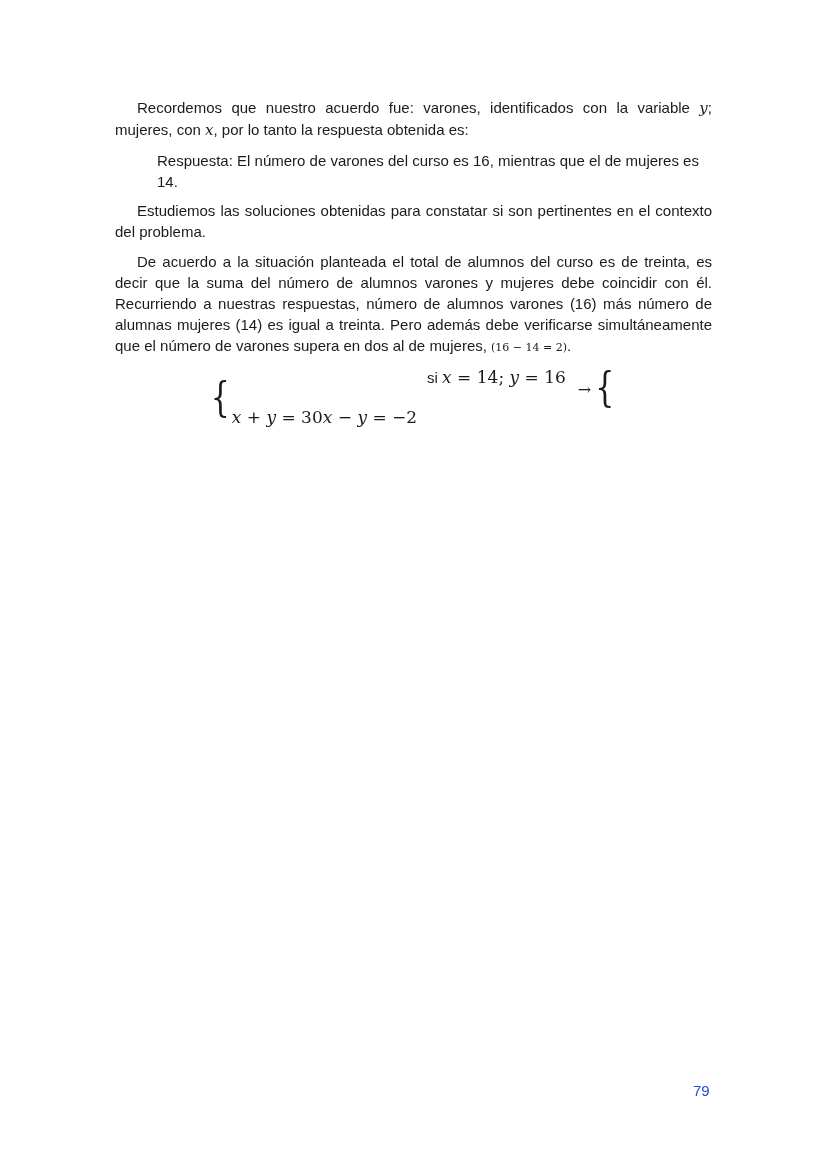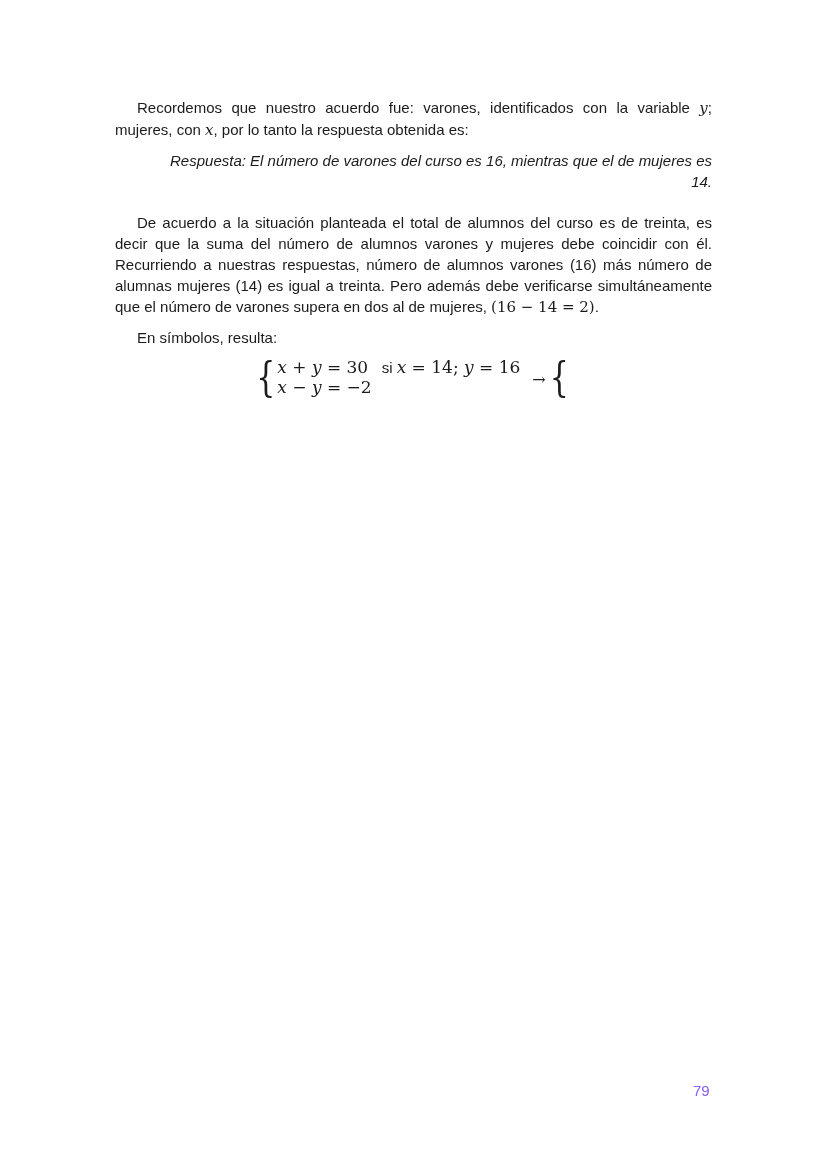--- a/index.html
+++ b/index.html
@@ -24,35 +24,34 @@
   }
   .content p {
     margin: 0 0 9px 0;
     font-size: 15px;
     line-height: 21px;
     text-align: justify;
     text-indent: 22px;
     color: #1b1b1b;
   }
   p.respuesta {
-    font-style: italic;
     text-indent: 0;
-    text-align: right;
+    text-align: left;
     margin-left: 42px;
-    margin-bottom: 20px;
+    margin-bottom: 8px;
   }
   
   .mi-inline {
     font-family: "DejaVu Serif", serif;
     font-style: italic;
     font-size: 15px;
   }
   .mr-inline {
     font-family: "DejaVu Serif", serif;
-    font-size: 15px;
+    font-size: 11px;
   }
   
   .equation {
     display: flex;
     align-items: flex-start;
     justify-content: center;
     margin: 2px 0 12px 0;
     font-family: "DejaVu Serif", serif;
     font-size: 17px;
   }
@@ -65,21 +64,21 @@
     font-size: 30px;
     font-weight: 400;
     display: inline-block;
     transform: scaleY(1.35);
     transform-origin: center;
     margin-right: 2px;
     line-height: 40px;
   }
   .lines {
     display: flex;
-    flex-direction: column;
+    margin-top: 40px;
   }
   .mline {
     font-size: 17px;
     line-height: 20px;
     height: 20px;
     white-space: pre;
   }
   .mi { font-style: italic; }
   .condition {
     margin: 0 12px 0 10px;
@@ -93,37 +92,37 @@
   .arrow {
     line-height: 20px;
     font-size: 16px;
     margin: 13px 4px 0 0;
   }
   .pagenum {
     position: absolute;
     left: 693px;
     top: 1082px;
     font-size: 15px;
-    color: #8b5cf6;
+    color: #1d4ed8;
   }
 </style>
 </head>
 <body>
 
 <div class="page">
   <div class="content">
 
     <p><span>Recordemos que nuestro acuerdo fue: varones, identificados con la variable </span><span class="mi-inline">y</span><span>; mujeres, con </span><span class="mi-inline">x</span><span>, por lo tanto la respuesta obtenida es:</span></p>
 
     <p class="respuesta">Respuesta: El número de varones del curso es 16, mientras que el de mujeres es 14.</p>
 
+    <p>Estudiemos las soluciones obtenidas para constatar si son pertinentes en el contexto del problema.</p>
 
     <p><span>De acuerdo a la situación planteada el total de alumnos del curso es de treinta, es decir que la suma del número de alumnos varones y mujeres debe coincidir con él. Recurriendo a nuestras respuestas, número de alumnos varones (16) más número de alumnas mujeres (14) es igual a treinta. Pero además debe verificarse simultáneamente que el número de varones supera en dos al de mujeres, </span><span class="mr-inline">(16 − 14 = 2)</span><span>.</span></p>
 
-    <p>En símbolos, resulta:</p>
 
     <div class="equation">
       <div class="cases">
         <span class="brace">{</span>
         <div class="lines">
           <div class="mline"><span class="mi">x</span><span> + </span><span class="mi">y</span><span> = 30</span></div>
           <div class="mline"><span class="mi">x</span><span> − </span><span class="mi">y</span><span> = −2</span></div>
         </div>
       </div>
       <div class="condition"><span class="sans">si </span><span class="mi">x</span><span> = 14; </span><span class="mi">y</span><span> = 16</span></div>

